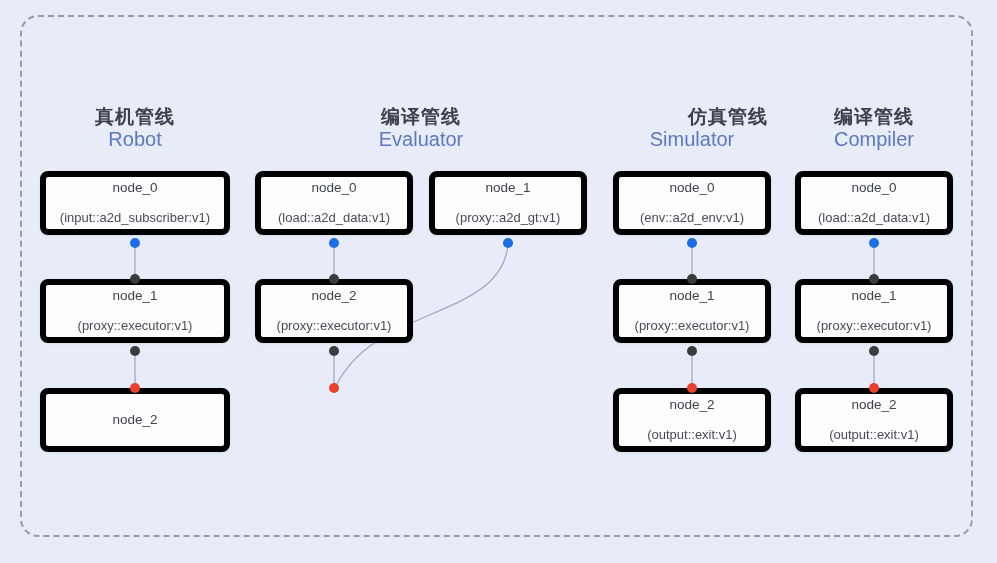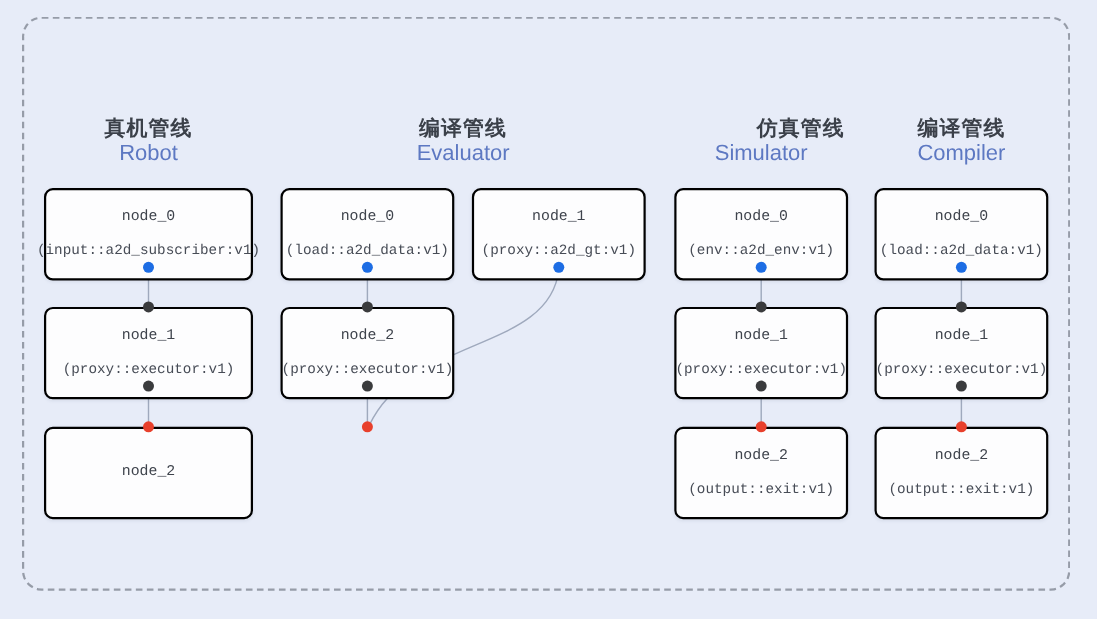--- a/index.html
+++ b/index.html
@@ -36,33 +36,32 @@
     position: absolute;
     top: 128px;
     transform: translateX(-50%);
     font-size: 20px;
     font-weight: 400;
     color: #5d78c2;
     white-space: nowrap;
   }
   .node-box {
     position: absolute;
-    height: 84px;
+    height: 64px;
     background: #fdfdfe;
-    border: 2px solid #000000;
+    border: 6px solid #000000;
     border-radius: 8px;
     box-sizing: border-box;
     display: flex;
     flex-direction: column;
     align-items: center;
     justify-content: center;
     gap: 3px;
     box-shadow: 0 1px 3px rgba(80, 90, 120, 0.10);
     z-index: 2;
-    font-family: Liberation Mono, monospace;
   }
   .node-name {
     font-size: 13.5px;
     color: #3e434c;
     line-height: 16px;
   }
   .node-impl {
     font-size: 13px;
     color: #474c56;
     line-height: 16px;

